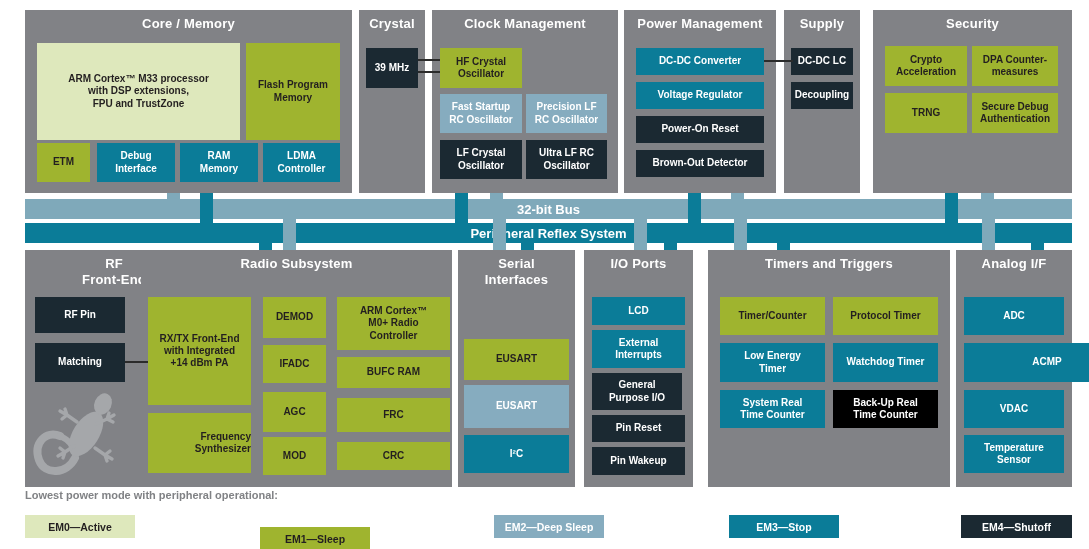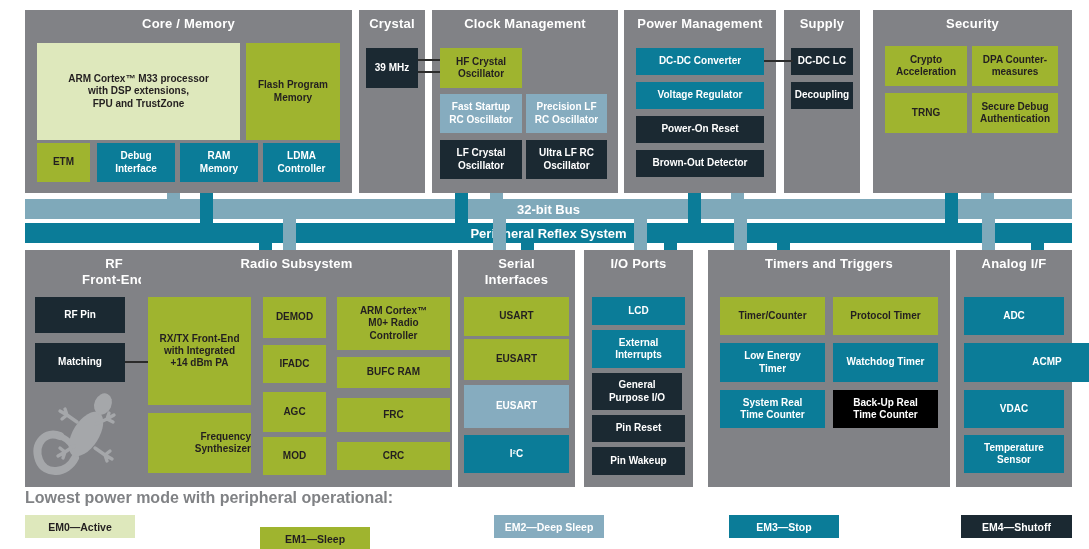--- a/index.html
+++ b/index.html
@@ -11,21 +11,21 @@
   .panel-title{color:#ffffff;font-weight:bold;font-size:13px;text-align:center;
     padding-top:6px;line-height:1.25;letter-spacing:.2px;}
   .block{position:absolute;display:flex;flex-direction:column;justify-content:center;
     align-items:center;text-align:center;font-weight:bold;font-size:10px;line-height:1.22;}
   .t-dark{color:#231f20;}
   .t-white{color:#ffffff;}
   .bus{position:absolute;display:flex;align-items:center;justify-content:center;}
   .bus-label{color:#ffffff;font-weight:bold;font-size:13px;}
   .tab{position:absolute;}
   .conn-line{position:absolute;background:#2b2b2b;}
-  .legend-caption{position:absolute;font-weight:bold;font-size:16px;color:#808285;}
+  .legend-caption{position:absolute;font-weight:bold;font-size:11px;color:#808285;}
   .legend-swatch{position:absolute;display:flex;align-items:center;justify-content:center;
     font-weight:bold;font-size:10.5px;}
   .gecko{position:absolute;left:4px;top:138px;width:102px;height:94px;}
 </style>
 </head>
 <body>
 
 <div id="stage">
   <div id="buses-layer">
       <div class="bus" style="left: 25px; top: 199px; width: 1047px; height: 20px; position: absolute; background: rgb(127, 169, 186);">
@@ -211,23 +211,20 @@
           <div>FRC</div>
         </div>
         <div class="block t-dark" style="left: 196px; top: 192px; width: 113px; height: 28px; position: absolute; background: rgb(159, 180, 47);">
           <div>CRC</div>
         </div>
       </div>
       <div class="panel" style="left: 458px; top: 250px; width: 117px; height: 237px; position: absolute;">
         <div class="panel-title">
           <div>Serial</div>
           <div>Interfaces</div>
-        </div>
-        <div class="block t-dark" style="left: 6px; top: 47px; width: 105px; height: 39px; position: absolute; background: rgb(159, 180, 47);">
-          <div>USART</div>
         </div>
         <div class="block t-dark" style="left: 6px; top: 89px; width: 105px; height: 41px; position: absolute; background: rgb(159, 180, 47);">
           <div>EUSART</div>
         </div>
         <div class="block t-white" style="left: 6px; top: 135px; width: 105px; height: 43px; position: absolute; background: rgb(134, 172, 191);">
           <div>EUSART</div>
         </div>
         <div class="block t-white" style="left: 6px; top: 185px; width: 105px; height: 38px; position: absolute; background: rgb(11, 124, 152);">
           <div>I²C</div>
         </div>

